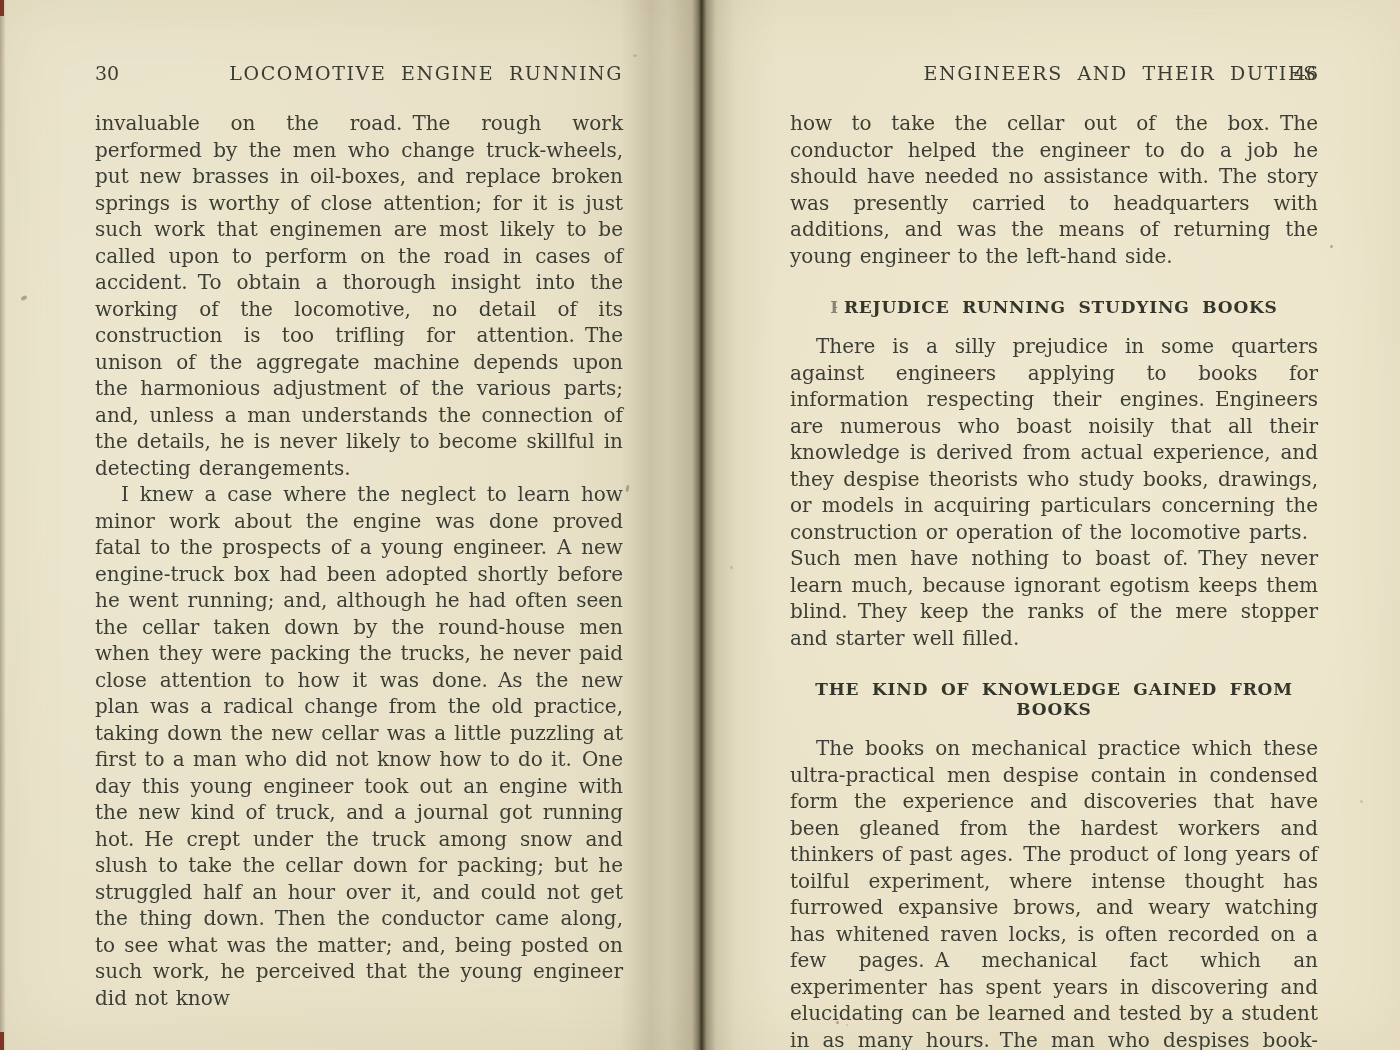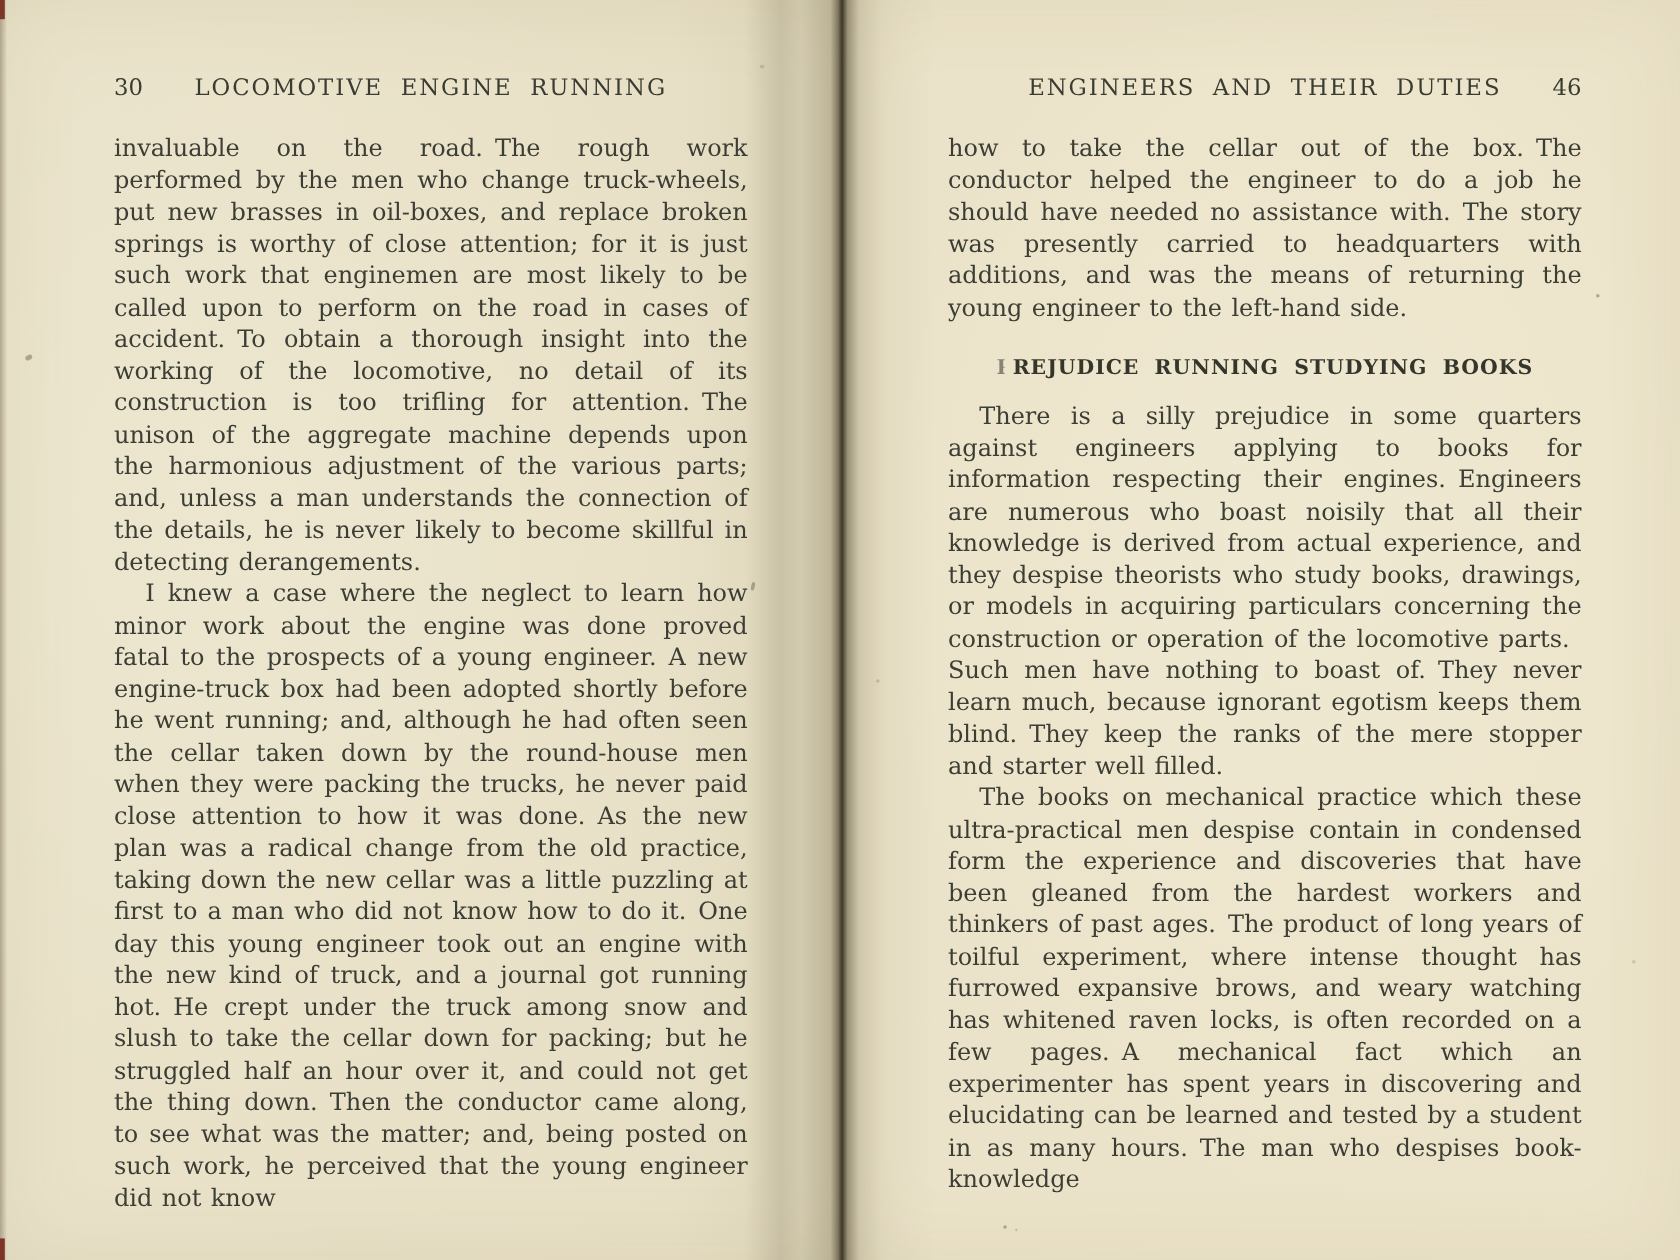--- a/index.html
+++ b/index.html
@@ -80,21 +80,21 @@
     color: #3c3e35;
   }
   #left-col  { left: 95px; }
   #right-col { left: 90px; }
   .running-header-row {
     position: relative;
     height: 26px;
     margin-bottom: 22px;
   }
   .running-header {
-    text-align: center;
+    text-align: right;
     font-size: 19px;
     letter-spacing: 1.6px;
     word-spacing: 7px;
     color: #3a3c32;
   }
   .page-num {
     position: absolute;
     top: 0;
     font-size: 19px;
     color: #3a3c32;
@@ -150,20 +150,21 @@
 
   <div id="right-page" class="page">
     <div id="right-col" class="text-col">
       <div class="running-header-row">
         <div class="running-header">ENGINEERS AND THEIR DUTIES</div>
         <span class="page-num right-side">46</span>
       </div>
       <p class="body-para">how to take the cellar out of the box. The conductor helped the engineer to do a job he should have needed no assistance with. The story was presently carried to headquarters with additions, and was the means of returning the young engineer to the left-hand side.</p>
       <h3 class="section-heading tall-gap"><span class="broken-initial">P</span><span>REJUDICE RUNNING STUDYING BOOKS</span></h3>
       <p class="body-para indent">There is a silly prejudice in some quarters against engineers applying to books for information respecting their engines. Engineers are numerous who boast noisily that all their knowledge is derived from actual experience, and they despise theorists who study books, drawings, or models in acquiring particulars concerning the construction or operation of the locomotive parts. Such men have nothing to boast of. They never learn much, because ignorant egotism keeps them blind. They keep the ranks of the mere stopper and starter well filled.</p>
+      <h3 class="section-heading tall-gap">THE KIND OF KNOWLEDGE GAINED FROM BOOKS</h3>
       <p class="body-para indent">The books on mechanical practice which these ultra-practical men despise contain in condensed form the experience and discoveries that have been gleaned from the hardest workers and thinkers of past ages. The product of long years of toilful experiment, where intense thought has furrowed expansive brows, and weary watching has whitened raven locks, is often recorded on a few pages. A mechanical fact which an experimenter has spent years in discovering and elucidating can be learned and tested by a student in as many hours. The man who despises book-knowledge</p>
     </div>
   </div>
 
   <div id="gutter"></div>
   <div id="left-edge-shade"></div>
   <div id="cover-sliver-top" class="cover-sliver"></div>
   <div id="cover-sliver-bottom" class="cover-sliver"></div>
 
   <div class="speck" style="left:21px;  top:296px; width:6px; height:4px; transform:rotate(-25deg); border-radius:40%;"></div>

